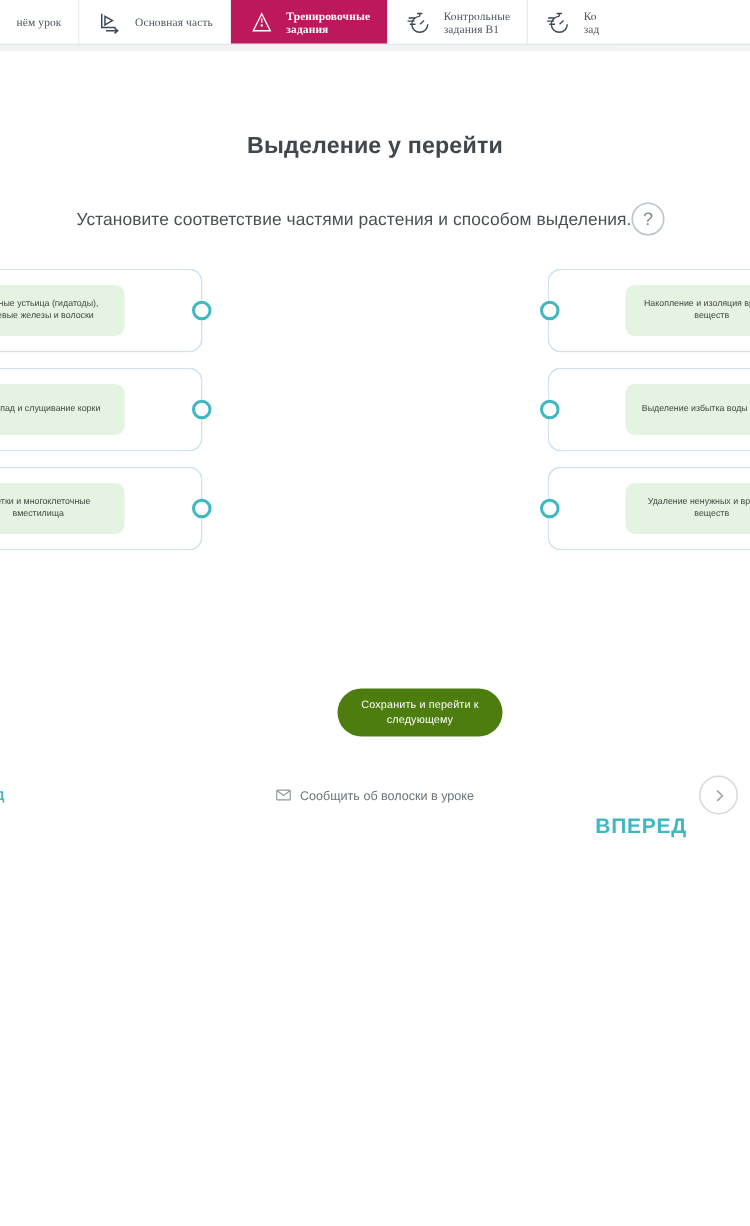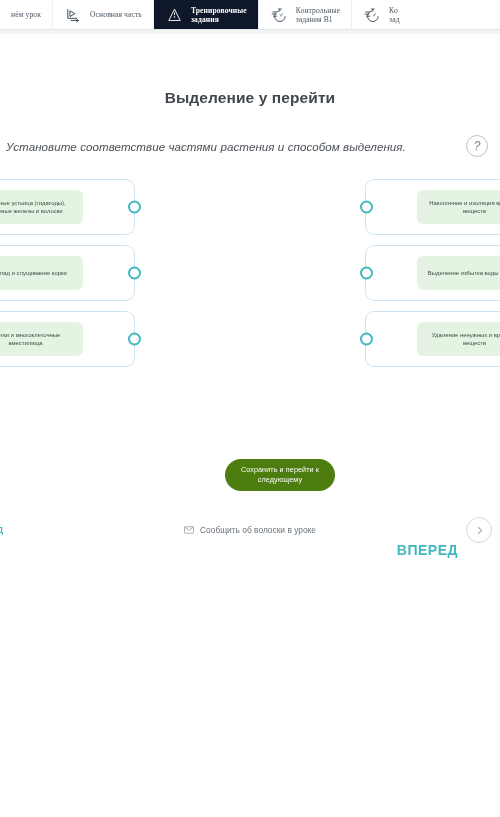--- a/index.html
+++ b/index.html
@@ -26,21 +26,21 @@
   .tab {
     display: flex;
     align-items: center;
     gap: 7px;
     padding: 0 11px;
     background: #ffffff;
     flex: 0 0 auto;
     height: 30px;
     cursor: pointer;
   }
-  .tab.active { background: #0f172a; }
+  .tab.active { background: #be185d; }
   .tab-icon {
     width: 19px; height: 19px;
     flex: 0 0 19px;
     display: flex; align-items: center; justify-content: center;
     color: #3c4a57;
   }
   .tab.active .tab-icon { color: #ffffff; }
   .tab-icon svg { display: block; }
   .tab-label {
     font-size: 7.6px;
@@ -62,24 +62,23 @@
     text-align: center;
     font-size: 15.5px;
     color: #41474d;
     margin-top: 55px;
     letter-spacing: .1px;
   }
 
   .instruction-row {
     display: flex;
     align-items: center;
-    justify-content: space-between;
+    justify-content: center;
     margin-top: 28px;
     padding: 0 12px 0 6px;
-    font-style: italic;
   }
   .instruction-text {
     font-size: 11.6px;
     color: #4a5056;
     letter-spacing: .05px;
   }
   .help-btn {
     width: 22px; height: 22px;
     border-radius: 50%;
     border: 1px solid #b9c3cb;

